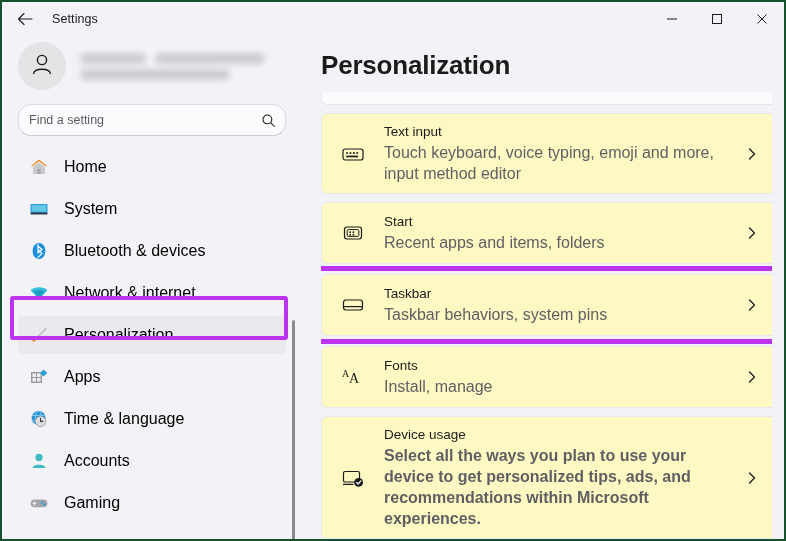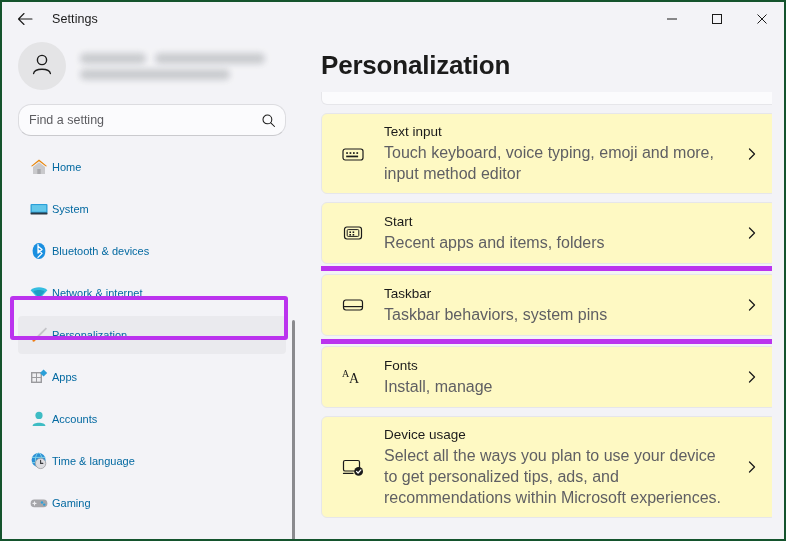--- a/index.html
+++ b/index.html
@@ -141,23 +141,23 @@
   }
   .nav-item.selected {
     background: #eaeaee;
   }
   .nav-icon {
     width: 22px; height: 22px;
     flex: 0 0 22px;
     display: flex; align-items: center; justify-content: center;
   }
   .nav-label {
-    margin-left: 2px;
-    font-size: 11px;
-    color: #0369a1;
+    margin-left: 14px;
+    font-size: 16px;
+    color: #000000;
   }
   .nav-highlight {
     position: absolute;
     left: 6px;
     top: 148px;
     width: 278px;
     height: 44px;
     border: 4px solid #bb33ee;
     border-radius: 3px;
     box-sizing: border-box;
@@ -399,38 +399,38 @@
             <rect x="8" y="11" width="3.6" height="3.6" fill="#efeff2"></rect>
             <path d="M14.6 2.4 L18.2 6 L14.6 9.6 L11 6 Z" fill="#2b9fd8"></path>
           </svg>
         </span>
         <span class="nav-label">Apps</span>
       </div>
 
       <div class="nav-item">
         <span class="nav-icon">
           <svg width="20" height="20" viewBox="0 0 20 20">
-            <circle cx="10" cy="6.4" r="3.6" fill="#3ebcc4"></circle>
-            <path d="M3.6 17 C3.6 12.6 16.4 12.6 16.4 17 Z" fill="#3ebcc4"></path>
-          </svg>
-        </span>
-        <span class="nav-label">Accounts</span>
-      </div>
-
-      <div class="nav-item">
-        <span class="nav-icon">
-          <svg width="20" height="20" viewBox="0 0 20 20">
             <circle cx="9.6" cy="9" r="7" fill="#2a8fd4"></circle>
             <path d="M2.8 6.4 H16.4 M2.8 11.6 H16.4" stroke="#7fd0ea" stroke-width="1" fill="none"></path>
             <ellipse cx="9.6" cy="9" rx="3.2" ry="7" fill="none" stroke="#7fd0ea" stroke-width="1"></ellipse>
             <circle cx="11.6" cy="12.4" r="5.2" fill="#dcdce0" stroke="#9a9a9e" stroke-width="0.8"></circle>
             <path d="M11.6 9.4 V12.4 H13.8" stroke="#3a3a3e" stroke-width="1.1" fill="none" stroke-linecap="round"></path>
           </svg>
         </span>
         <span class="nav-label">Time &amp; language</span>
+      </div>
+
+      <div class="nav-item">
+        <span class="nav-icon">
+          <svg width="20" height="20" viewBox="0 0 20 20">
+            <circle cx="10" cy="6.4" r="3.6" fill="#3ebcc4"></circle>
+            <path d="M3.6 17 C3.6 12.6 16.4 12.6 16.4 17 Z" fill="#3ebcc4"></path>
+          </svg>
+        </span>
+        <span class="nav-label">Accounts</span>
       </div>
 
       <div class="nav-item">
         <span class="nav-icon">
           <svg width="20" height="20" viewBox="0 0 20 20">
             <rect x="1.6" y="6.6" width="16.8" height="7.6" rx="3.8" fill="#a6a6aa"></rect>
             <path d="M4 10.4 H7 M5.5 8.9 V11.9" stroke="#efeff2" stroke-width="1.1" stroke-linecap="round"></path>
             <circle cx="13" cy="9.4" r="1.2" fill="#2b9fd8"></circle>
             <circle cx="15.2" cy="11.6" r="1.2" fill="#2b9fd8"></circle>
           </svg>
@@ -544,21 +544,21 @@
           <span class="card-icon">
             <svg width="24" height="24" viewBox="0 0 24 24">
               <rect x="2.5" y="5.5" width="16" height="10.5" rx="1.6" fill="none" stroke="#1b1b1b" stroke-width="1.2"></rect>
               <path d="M2.5 18.4 H12" stroke="#1b1b1b" stroke-width="1.2" stroke-linecap="round"></path>
               <circle cx="17.6" cy="16.4" r="4.4" fill="#1b1b1b"></circle>
               <path d="M15.5 16.4 L17.1 18 L19.9 14.9" fill="none" stroke="#fbfbfd" stroke-width="1.3" stroke-linecap="round" stroke-linejoin="round"></path>
             </svg>
           </span>
           <div class="card-text">
             <div class="card-title">Device usage</div>
-            <div class="card-sub" style="max-width:345px;">Select all the ways you plan to use your device to get personalized tips, ads, and recommendations within Microsoft experiences.</div>
+            <div class="card-sub" style="max-width:345px;font-weight:bold;">Select all the ways you plan to use your device to get personalized tips, ads, and recommendations within Microsoft experiences.</div>
           </div>
           <span class="chevron">
             <svg width="12" height="14" viewBox="0 0 12 14">
                 <path d="M3.5 2 L8.5 7 L3.5 12" fill="none" stroke="#1b1b1b" stroke-width="1.3" stroke-linecap="round" stroke-linejoin="round"></path>
               </svg>
           </span>
         </div>
       </div>
 
     </div>

